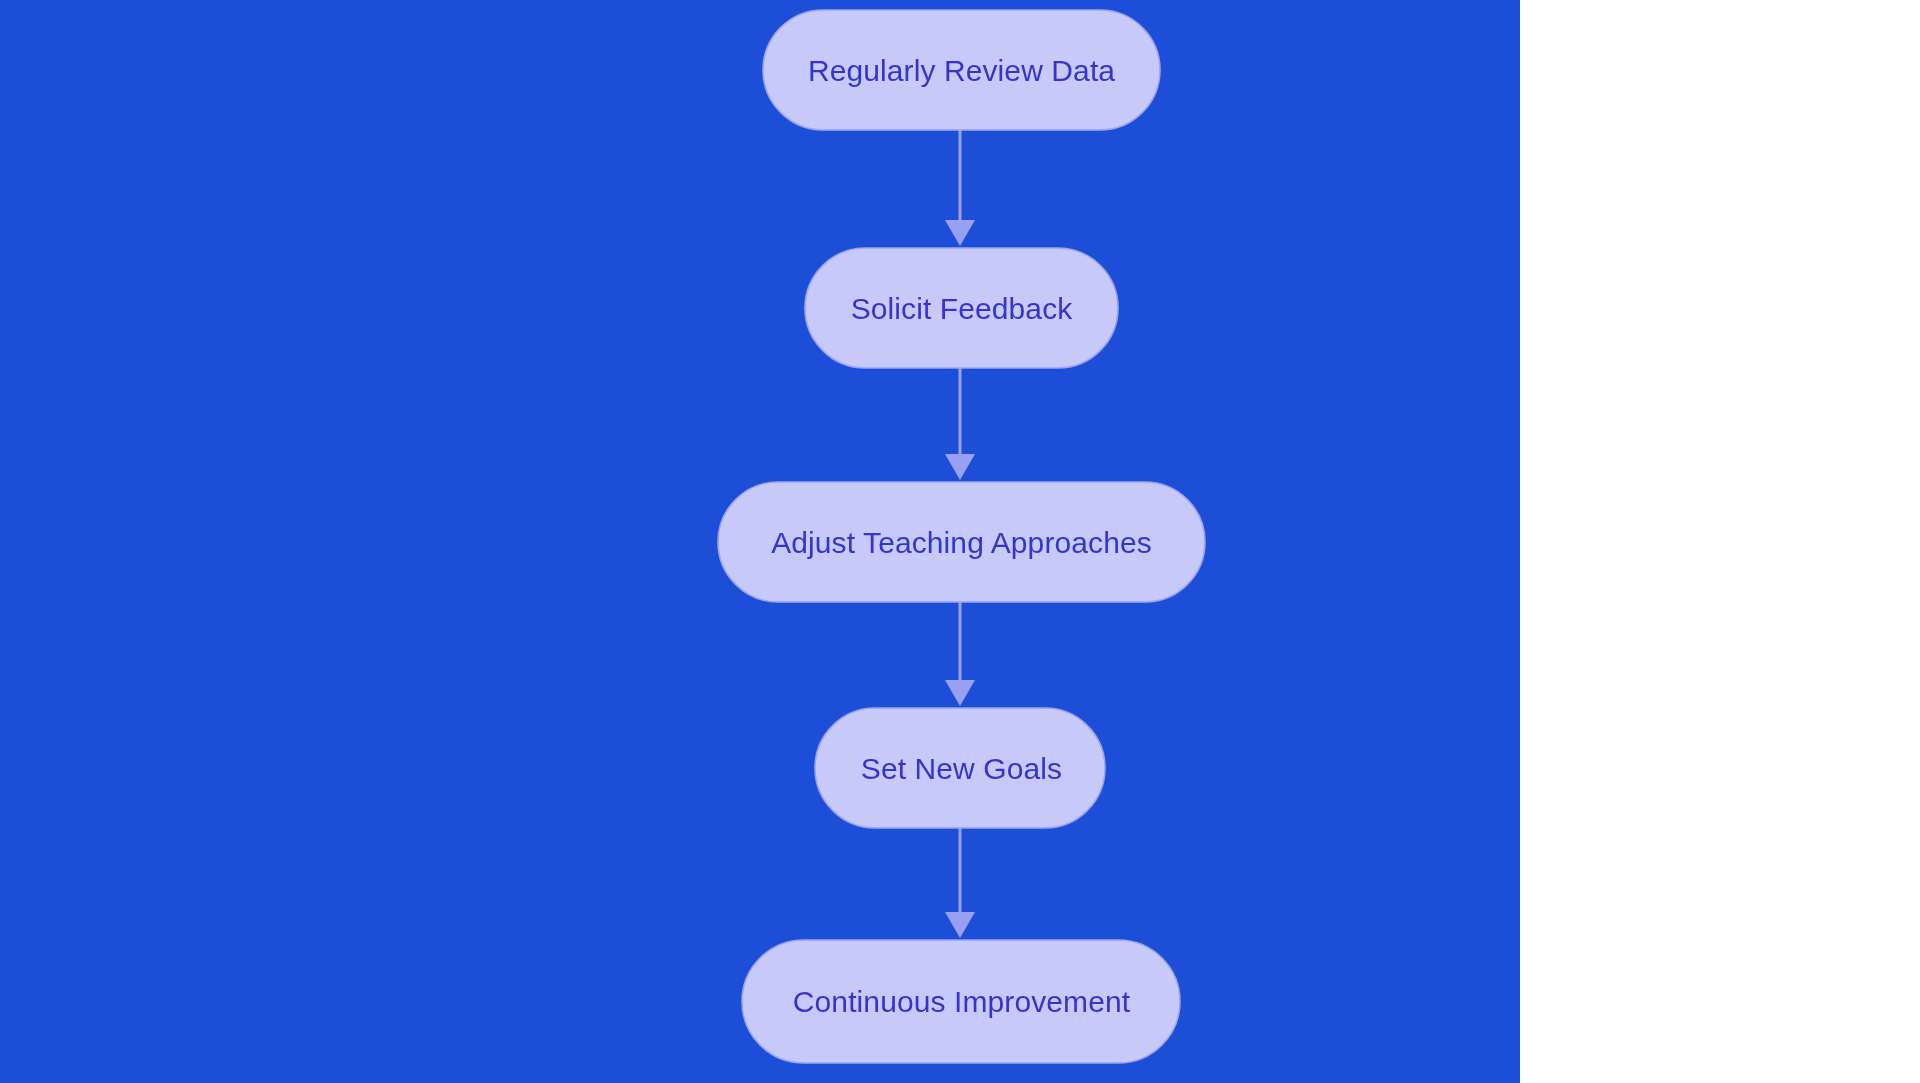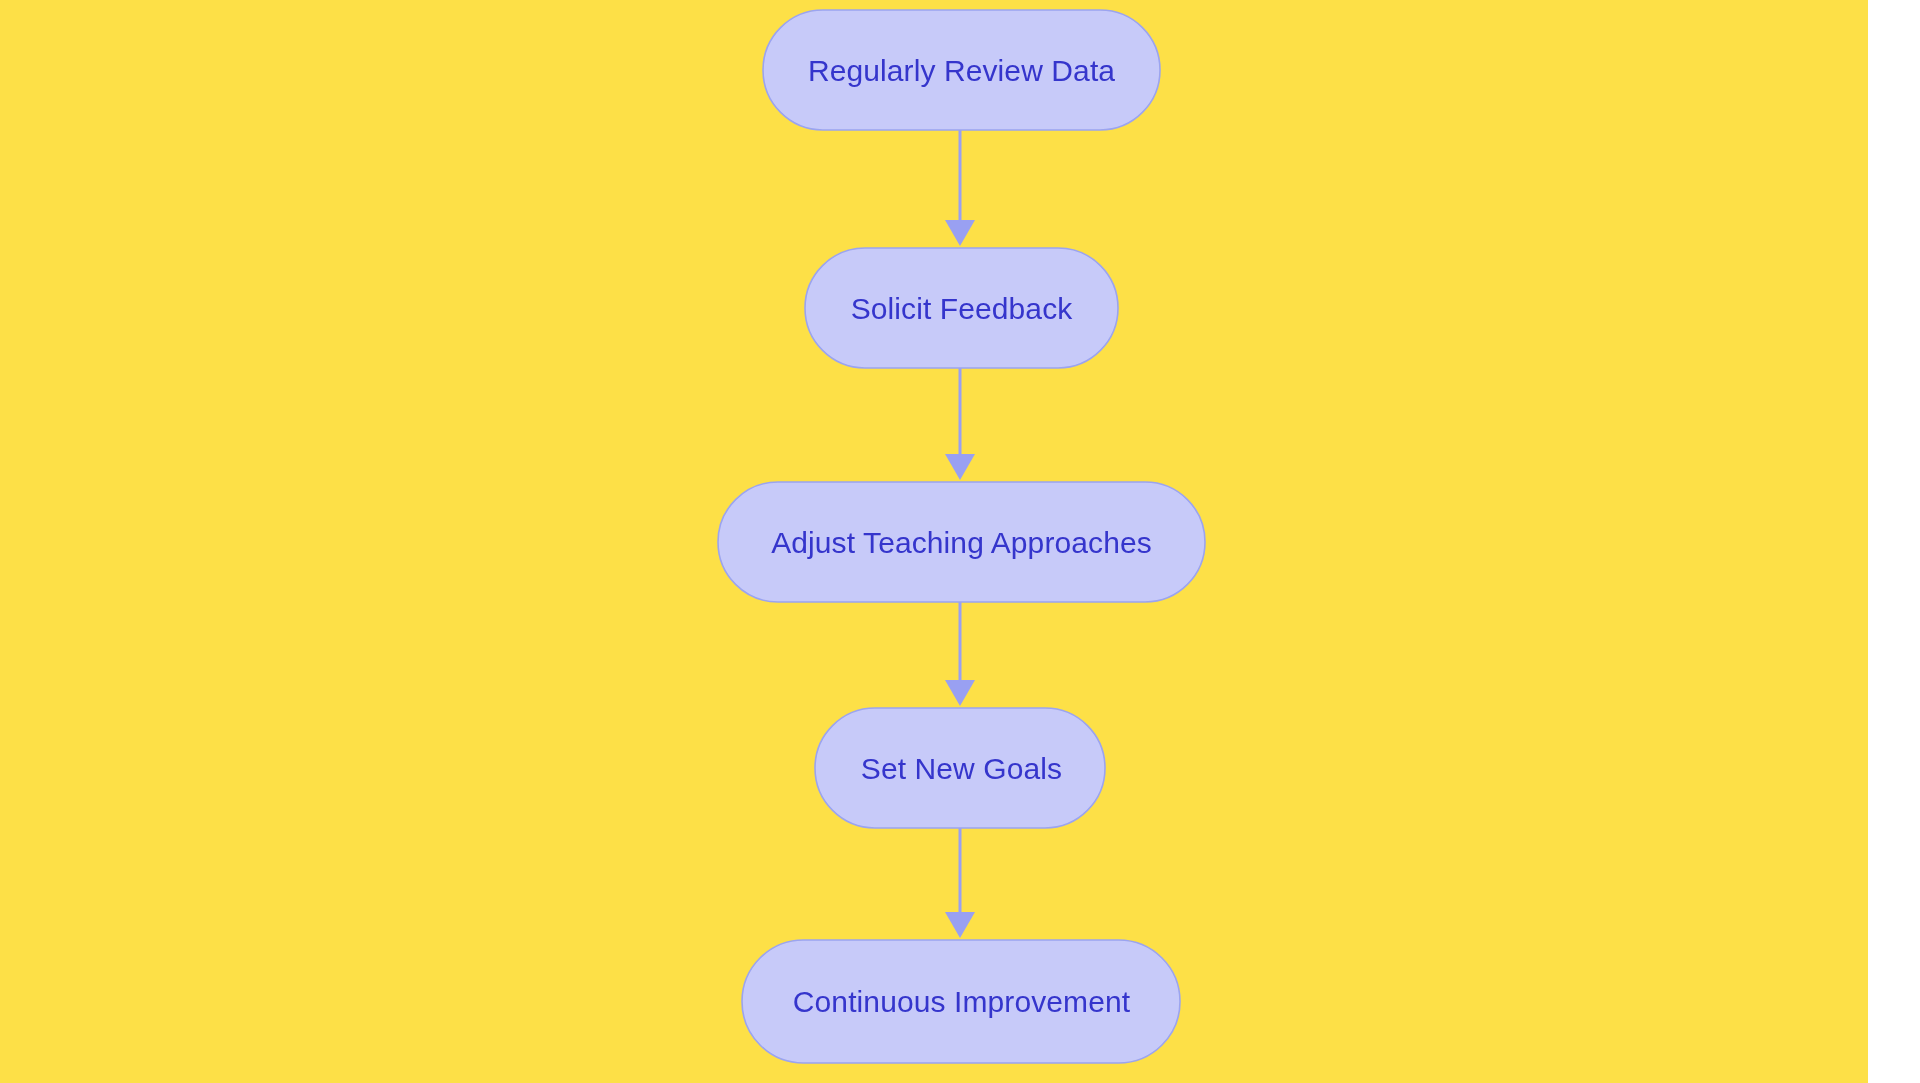--- a/index.html
+++ b/index.html
@@ -9,23 +9,23 @@
   }
   body {
     width: 1920px;
     height: 1083px;
     background: #ffffff;
     font-family: "Liberation Sans", "DejaVu Sans", sans-serif;
     overflow: hidden;
   }
   #flow-canvas {
     position: relative;
-    width: 1868px;
+    width: 1520px;
     height: 1083px;
-    background: #fde047;
+    background: #1d4ed8;
   }
   #flow-svg {
     position: absolute;
     left: 0;
     top: 0;
     width: 1920px;
     height: 1083px;
     display: block;
   }
   .node-label {

